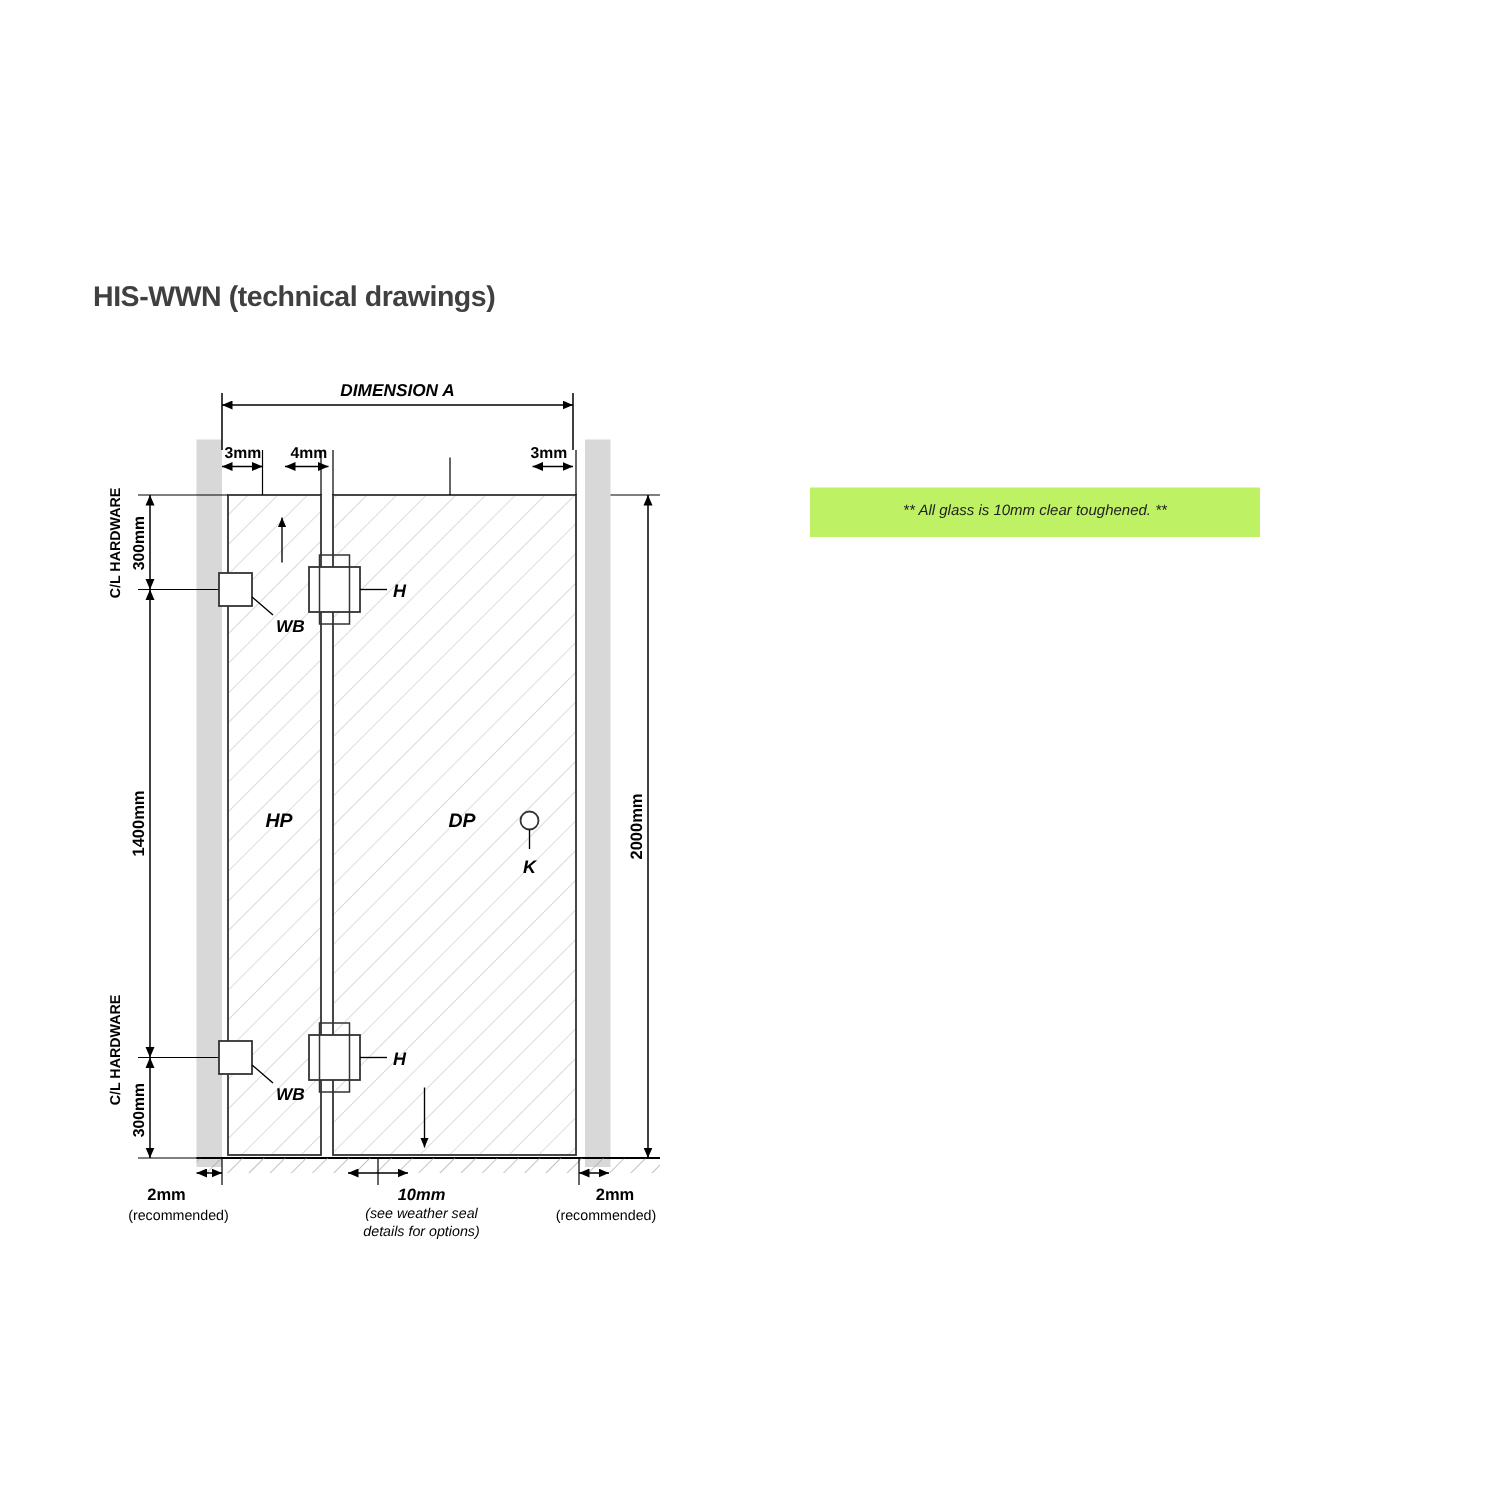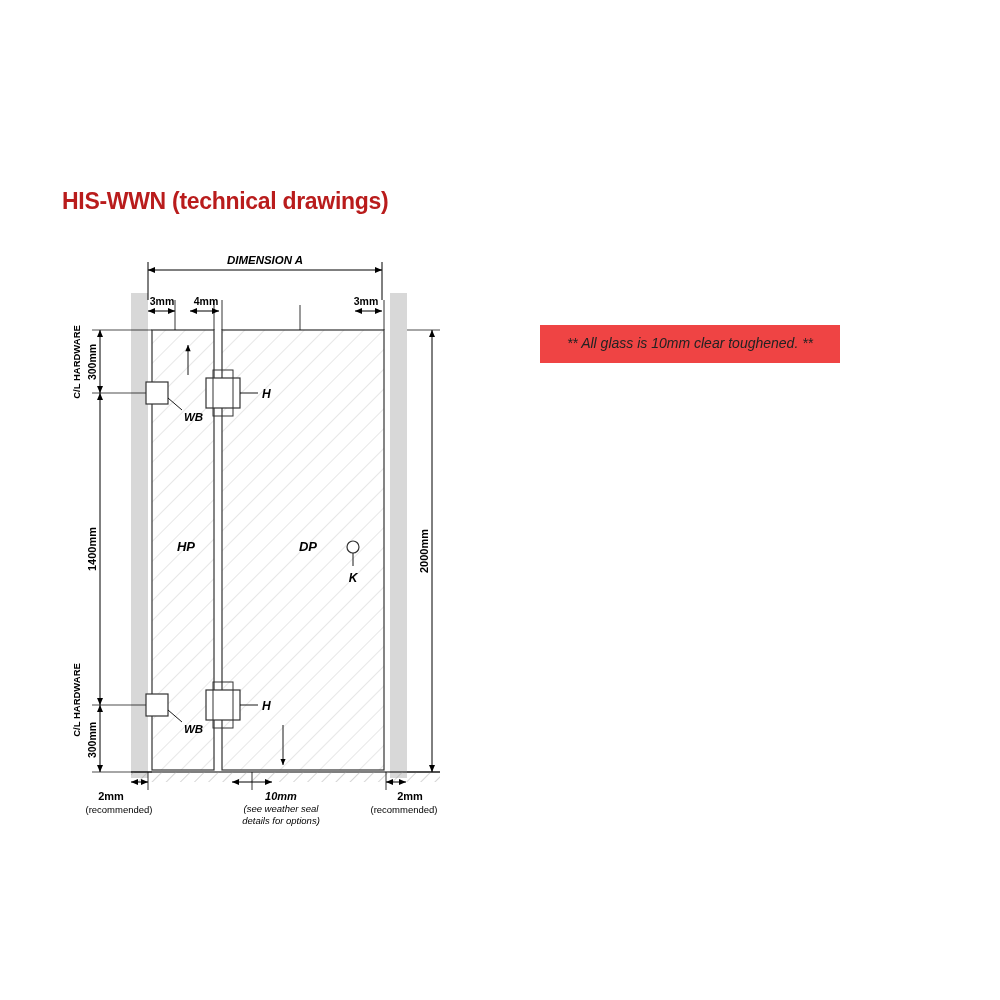--- a/index.html
+++ b/index.html
@@ -3,27 +3,27 @@
 <meta charset="utf-8">
 <style>
   html,body{margin:0;padding:0;}
   body{
     width:1000px;height:1000px;background:#ffffff;
     font-family:"Liberation Sans", sans-serif;
     color:#1a1a1a;position:relative;overflow:hidden;
   }
   #page-title{
     position:absolute;left:62px;top:188px;
-    font-size:23px;font-weight:bold;letter-spacing:-0.3px;
-    color:#b91c1c;
+    font-size:19px;font-weight:bold;letter-spacing:-0.3px;
+    color:#404040;
   }
   .drawing{position:absolute;left:0;top:0;width:1000px;height:1000px;}
   .legend-foot{
-    padding:10px 14px 12px 14px;font-size:14px;font-style:italic;
-    text-align:center;color:#222;background:#ef4444;
+    padding:10px 14px 12px 14px;font-size:10px;font-style:italic;
+    text-align:center;color:#222;background:#bef264;
   }
   .legend-wrap{position:absolute;left:540px;top:325px;width:300px;}
   svg text{font-family:"Liberation Sans", sans-serif;}
 </style>
 </head>
 <body>
 
 <div id="page-title">HIS-WWN (technical drawings)</div>
 
 <svg class="drawing" viewBox="0 0 1000 1000" width="1000" height="1000">

